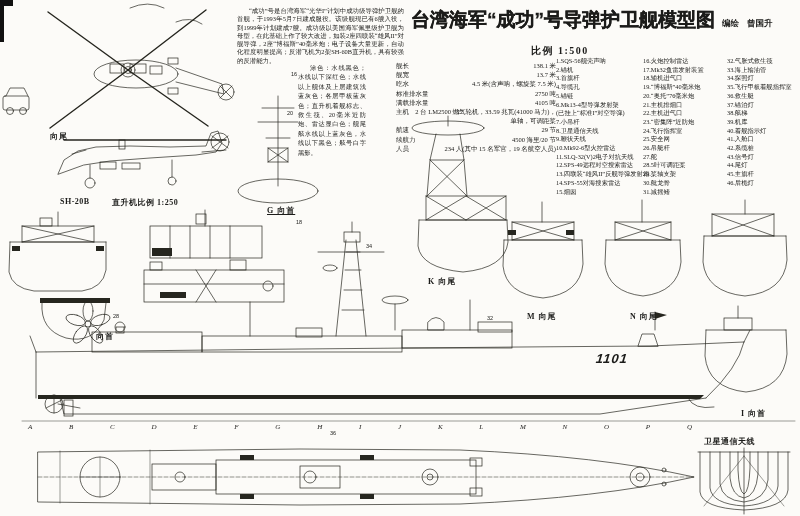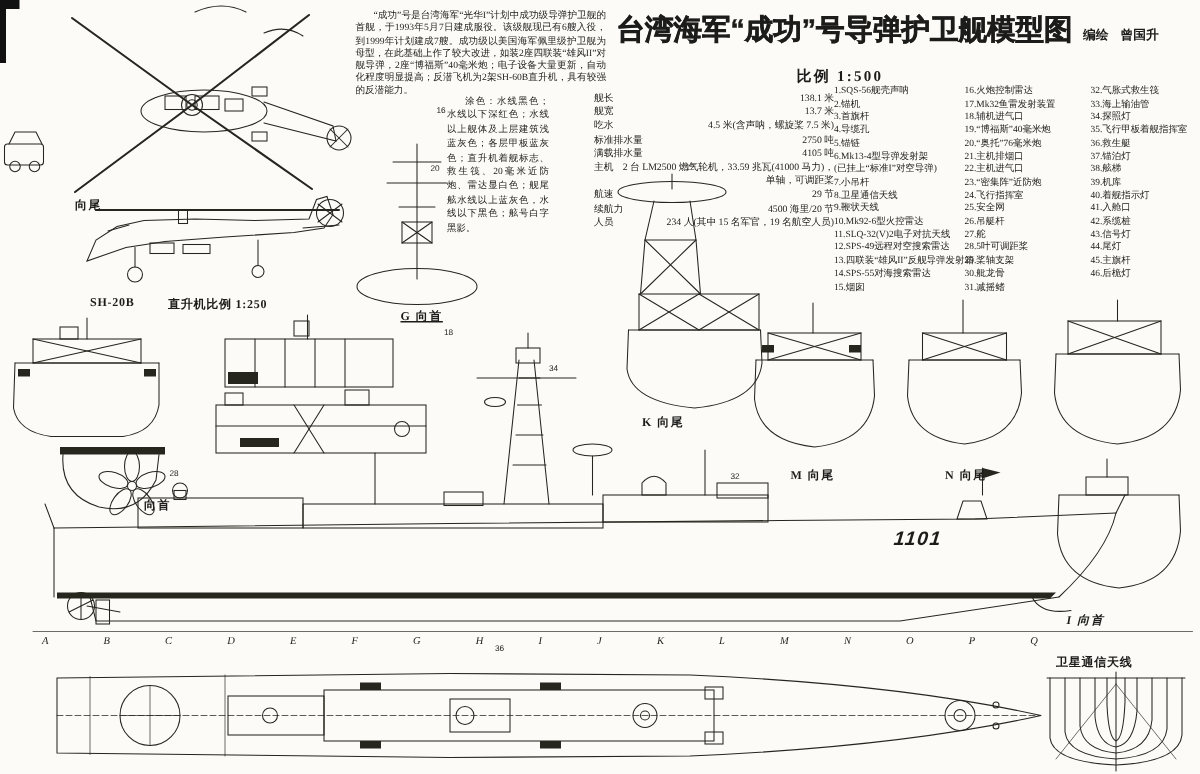--- a/index.html
+++ b/index.html
@@ -36,21 +36,21 @@
 
   .caption{position:absolute;font-size:8px;font-weight:bold;letter-spacing:1px;white-space:nowrap;}
   .cap-tail{left:6px;top:131px;margin-left:44px;}
   .cap-heli-model{left:60px;top:197px;letter-spacing:.5px;}
   .cap-heli-scale{left:112px;top:197px;letter-spacing:.5px;}
   .cap-g{left:267px;top:205px;text-decoration:underline;}
   .cap-k{left:428px;top:276px;}
   .cap-m{left:527px;top:311px;}
   .cap-n{left:630px;top:311px;}
   .cap-stern{left:96px;top:331px;}
-  .cap-i{left:711px;top:408px;font-style:italic;}
+  .cap-i{left:741px;top:408px;}
   .cap-body{left:704px;top:436px;letter-spacing:.5px;}
 
   .hullnum{position:absolute;left:596px;top:351px;font-family:"Liberation Sans",sans-serif;
            font-size:13px;font-weight:bold;font-style:italic;letter-spacing:1px;transform:skewX(-6deg);}
 
   .stations{position:absolute;left:28px;top:423px;width:664px;display:flex;justify-content:space-between;
             font-size:7px;font-style:italic;}
   .stations .li{display:block;}
 
   .callouts span{position:absolute;font-size:5.5px;font-family:"Liberation Sans",sans-serif;}

